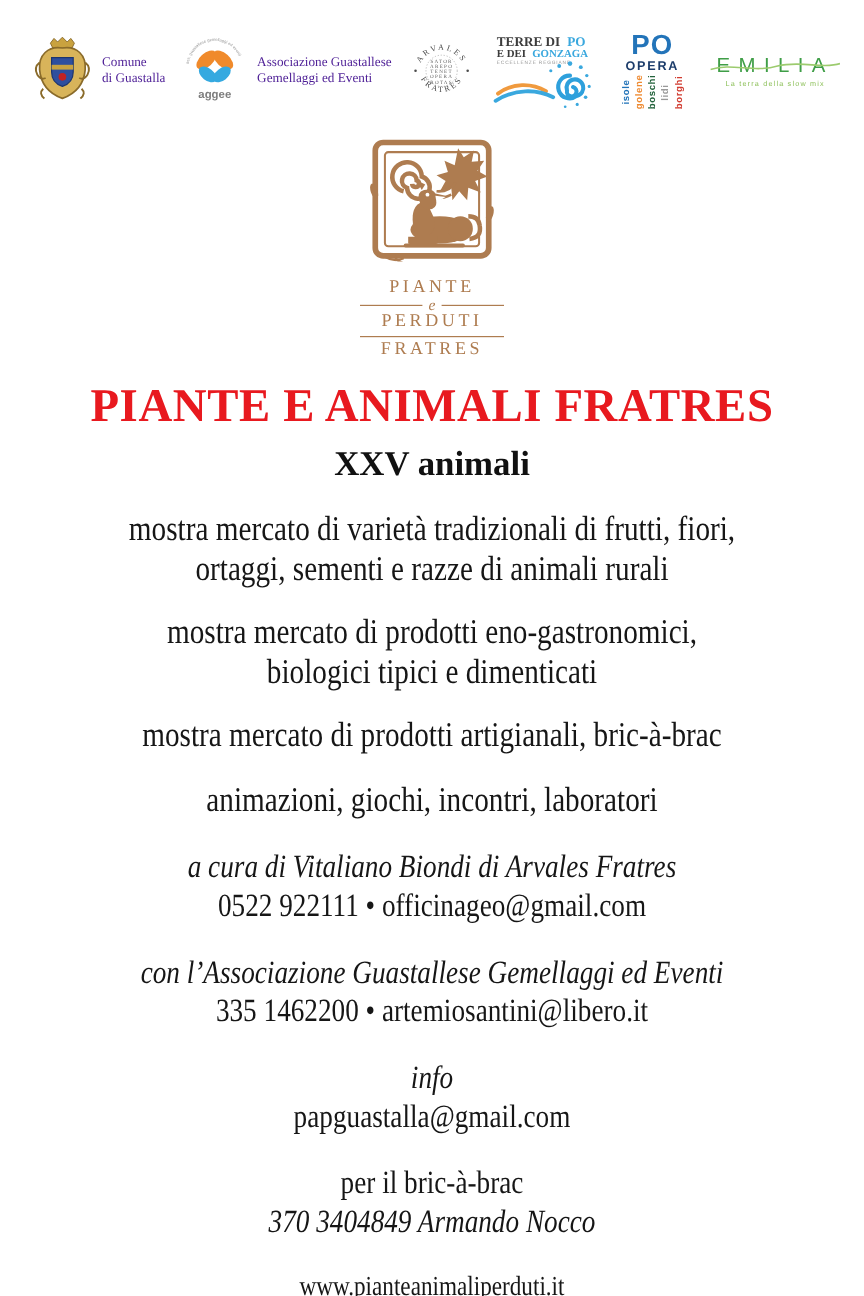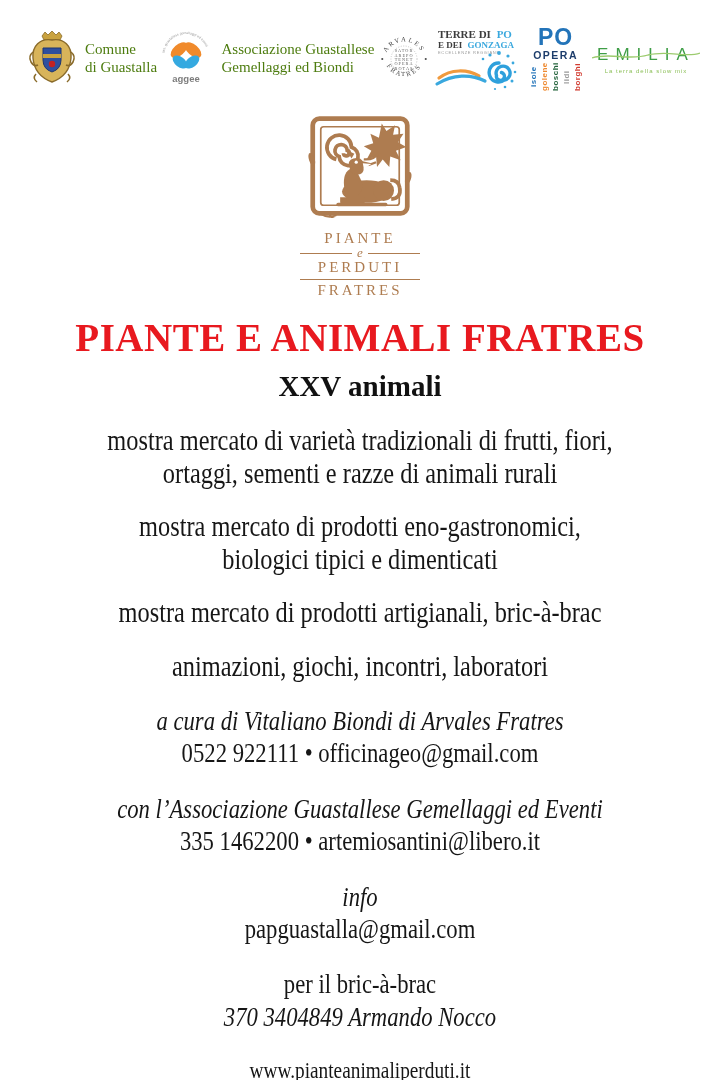--- a/index.html
+++ b/index.html
@@ -3,21 +3,21 @@
 <meta charset="utf-8">
 <style>
   html,body{margin:0;padding:0;background:#888;}
   .page{position:relative;width:720px;height:1080px;margin:0 auto;background:#ffffff;
         font-family:"Liberation Serif",serif;color:#161616;overflow:hidden;text-align:center;}
 
   
   .logos{display:flex;align-items:center;justify-content:space-between;
          padding:20px 20px 0 26px;height:78px;}
   .logo-group{display:flex;align-items:center;gap:7px;}
-  .partner-text{font-size:15px;line-height:1.18;color:#4d7c0f;text-align:left;white-space:pre-line;}
+  .partner-text{font-size:11px;line-height:1.18;color:#4c1d95;text-align:left;white-space:pre-line;}
 
   
   .pg{width:70px;line-height:1;}
   .pg-title{font-family:"Liberation Sans",sans-serif;font-weight:bold;font-size:23px;color:#2374b9;letter-spacing:1px;}
   .pg-sub{font-family:"Liberation Sans",sans-serif;font-weight:bold;font-size:10.5px;color:#1d3d6b;letter-spacing:1.5px;margin-top:1px;}
   .pg-words{display:flex;justify-content:center;gap:2px;height:30px;margin-top:2px;}
   .pg-words span{writing-mode:vertical-rl;transform:rotate(180deg);
                  font:bold 8px "Liberation Sans",sans-serif;letter-spacing:.5px;}
   .pgw0{color:#2374b9}.pgw1{color:#ee8a31}.pgw2{color:#23633c}.pgw3{color:#9a9a9a}.pgw4{color:#d13b30}
 
@@ -76,21 +76,21 @@
         <text font-size="3.4" fill="#9a9a9a" font-family="Liberation Sans,sans-serif">
           <textPath href="#aggRing" startOffset="2%">ass. guastallese gemellaggi ed eventi</textPath>
         </text>
         <ellipse cx="21" cy="21" rx="10" ry="5.5" fill="#f08a2b" transform="rotate(-42 21 21)"></ellipse>
         <ellipse cx="35" cy="21" rx="10" ry="5.5" fill="#f08a2b" transform="rotate(42 35 21)"></ellipse>
         <ellipse cx="22" cy="33" rx="8.5" ry="5" fill="#35a9e0" transform="rotate(38 22 33)"></ellipse>
         <ellipse cx="34" cy="33" rx="8.5" ry="5" fill="#35a9e0" transform="rotate(-38 34 33)"></ellipse>
         <text x="28" y="53" text-anchor="middle" font-size="9.5" font-weight="bold" font-family="Liberation Sans,sans-serif" fill="#7d7d7d">aggee</text>
       </svg>
       <div class="partner-text">Associazione Guastallese
-Gemellaggi ed Biondi</div>
+Gemellaggi ed Eventi</div>
     </div>
 
     <div class="logo-group">
       <svg width="56" height="56" viewBox="0 0 58 58">
         <defs>
           <path id="arcTop" d="M9,31 A20,20 0 0 1 49,31"></path>
           <path id="arcBot" d="M9,27 A20,20 0 0 0 49,27"></path>
         </defs>
         <text font-size="7" letter-spacing="2" fill="#4a4a4a" font-family="Liberation Serif,serif">
           <textPath href="#arcTop" startOffset="50%" text-anchor="middle">ARVALES</textPath>

